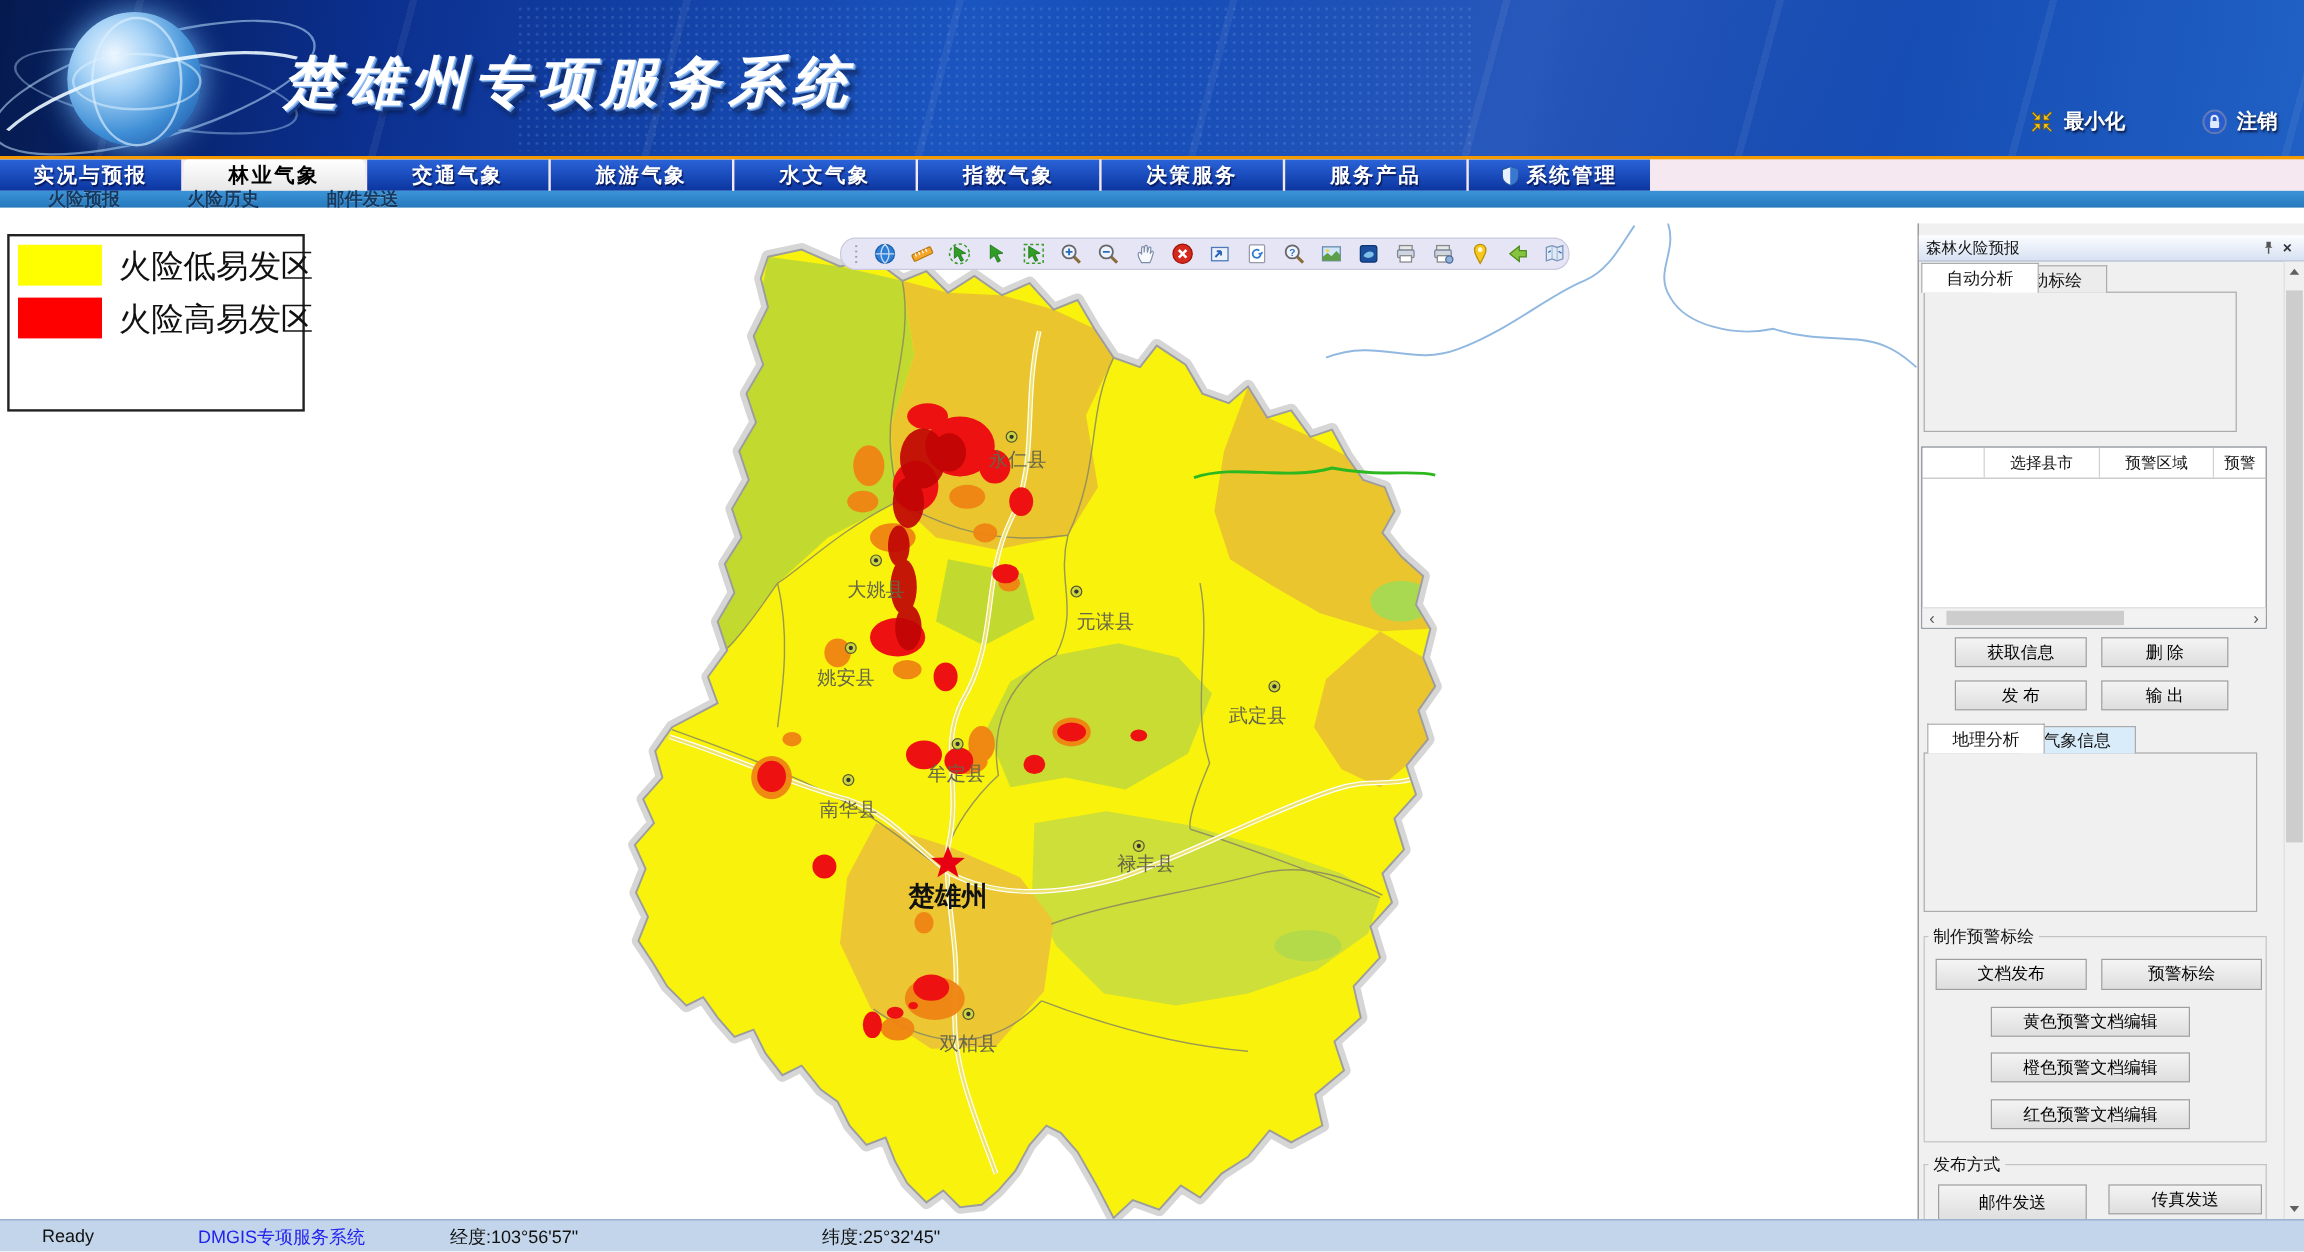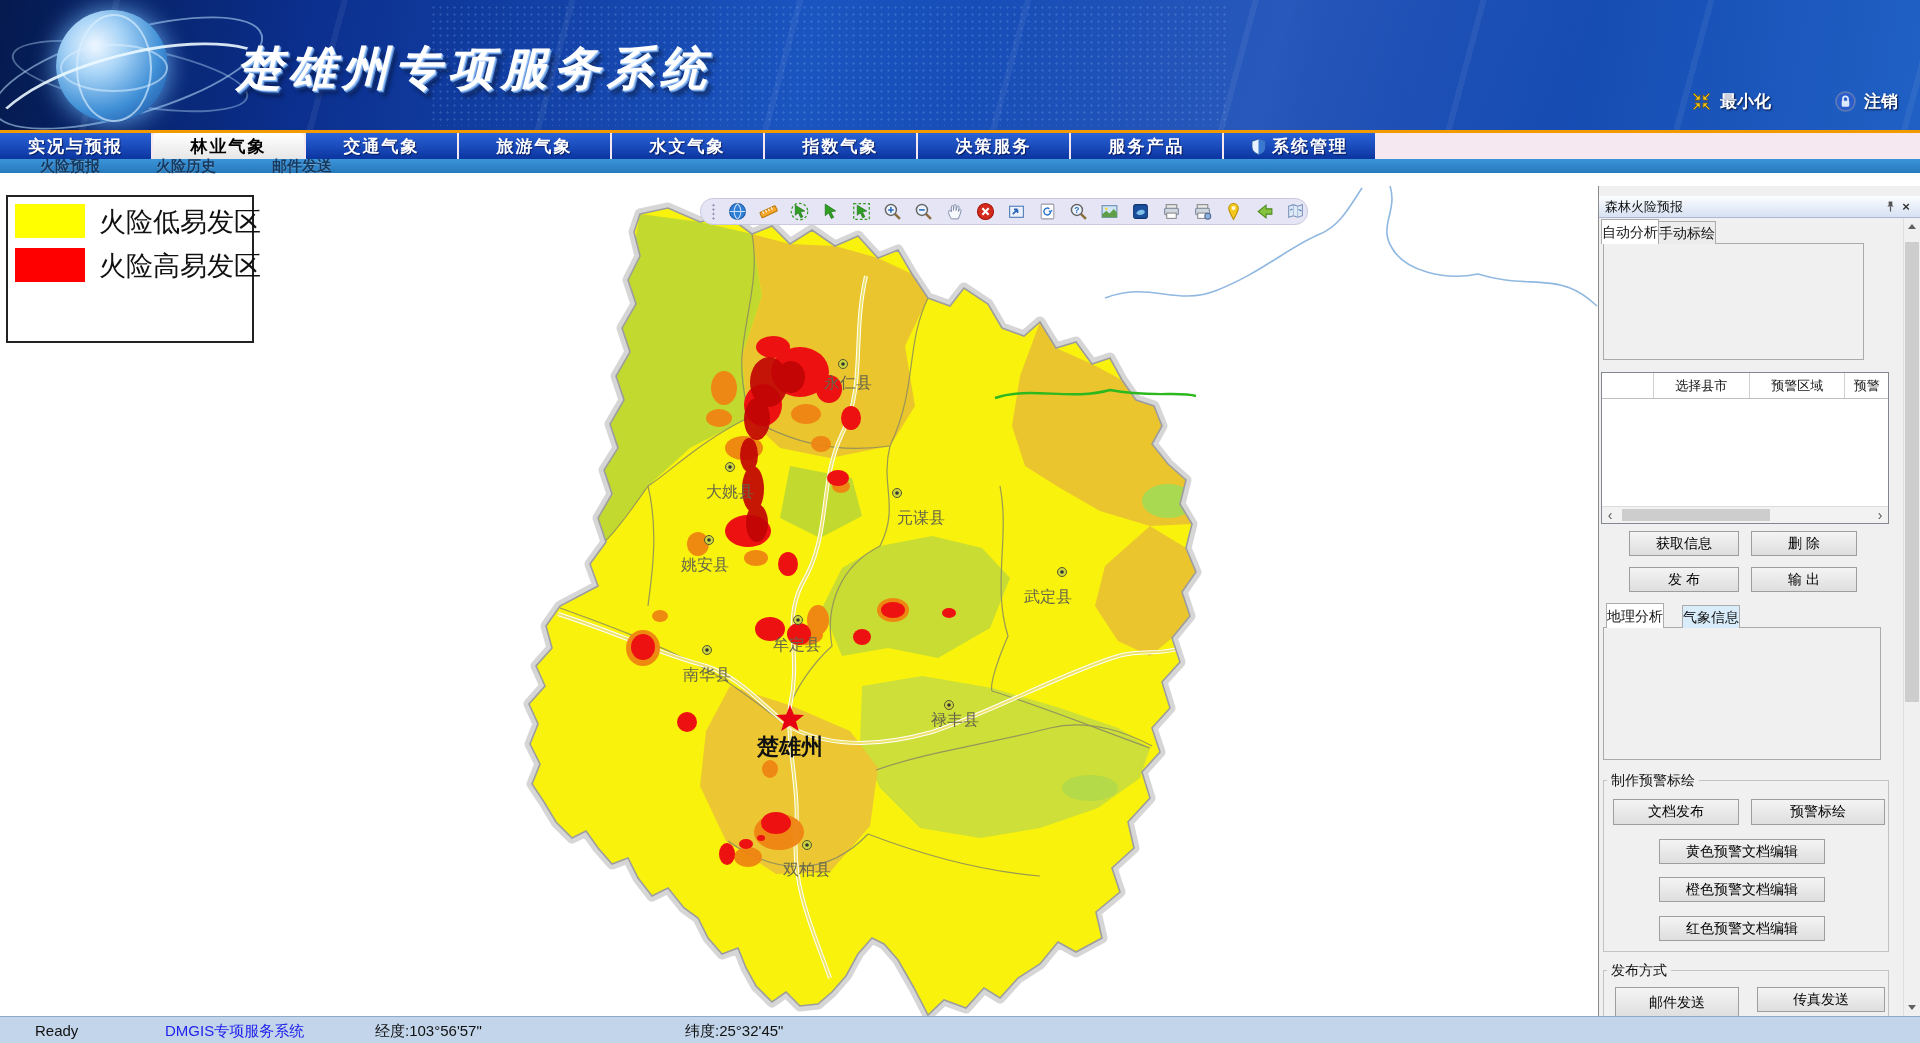--- a/index.html
+++ b/index.html
@@ -76,21 +76,21 @@
     padding:0 6px;background:linear-gradient(#FBFDFF,#D7E1F3);border-bottom:1px solid #aab8d0;font-size:13px;color:#111}
   .ptitle .sp{flex:1}
   .picon{width:16px;height:16px;display:inline-flex;align-items:center;justify-content:center;
     cursor:pointer;color:#333;font-size:13px;font-weight:bold}
   .vscroll{position:absolute;right:0;top:32px;width:17px;height:798px;background:#F0F0F0;border-left:1px solid #dedede}
   .varr{position:absolute;left:0;width:16px;height:17px;display:flex;align-items:center;justify-content:center;cursor:pointer}
   .tri-up{width:0;height:0;border-left:4px solid transparent;border-right:4px solid transparent;border-bottom:5px solid #606060}
   .tri-dn{width:0;height:0;border-left:4px solid transparent;border-right:4px solid transparent;border-top:5px solid #606060}
   .vthumb{position:absolute;left:1px;top:24px;width:14px;height:460px;background:#CDCDCD;cursor:pointer}
 
-  .ptab{position:absolute;height:23px;line-height:23px;padding:0 0;font-size:14px;color:#111;
+  .ptab{position:absolute;height:23px;line-height:23px;padding:0 20px;font-size:14px;color:#111;
     border:1px solid #ababab;border-bottom:none;background:#ECECEC;cursor:pointer;z-index:2}
   .ptab.on{background:#fff;height:25px;line-height:25px;z-index:3}
   .ptab.blue{background:#D9ECF9}
   .pagebox{position:absolute;background:#F0F0F0;border:1px solid #ababab;z-index:1}
   .plab{position:absolute;font-size:14px;color:#111;white-space:nowrap}
   .combo{position:absolute;height:22px;background:#fff;border:1px solid #7a7a7a;font-size:13px;
     line-height:20px;padding:0 18px 0 5px;cursor:pointer;color:#111;white-space:nowrap;overflow:hidden}
   .chev{position:absolute;right:6px;top:6px;width:7px;height:7px;
     border-right:1.6px solid #555;border-bottom:1.6px solid #555;transform:rotate(45deg)}
   .wbtn{position:absolute;background:linear-gradient(#F4F4F4,#DEDEDE);border:1px solid #9e9e9e;

